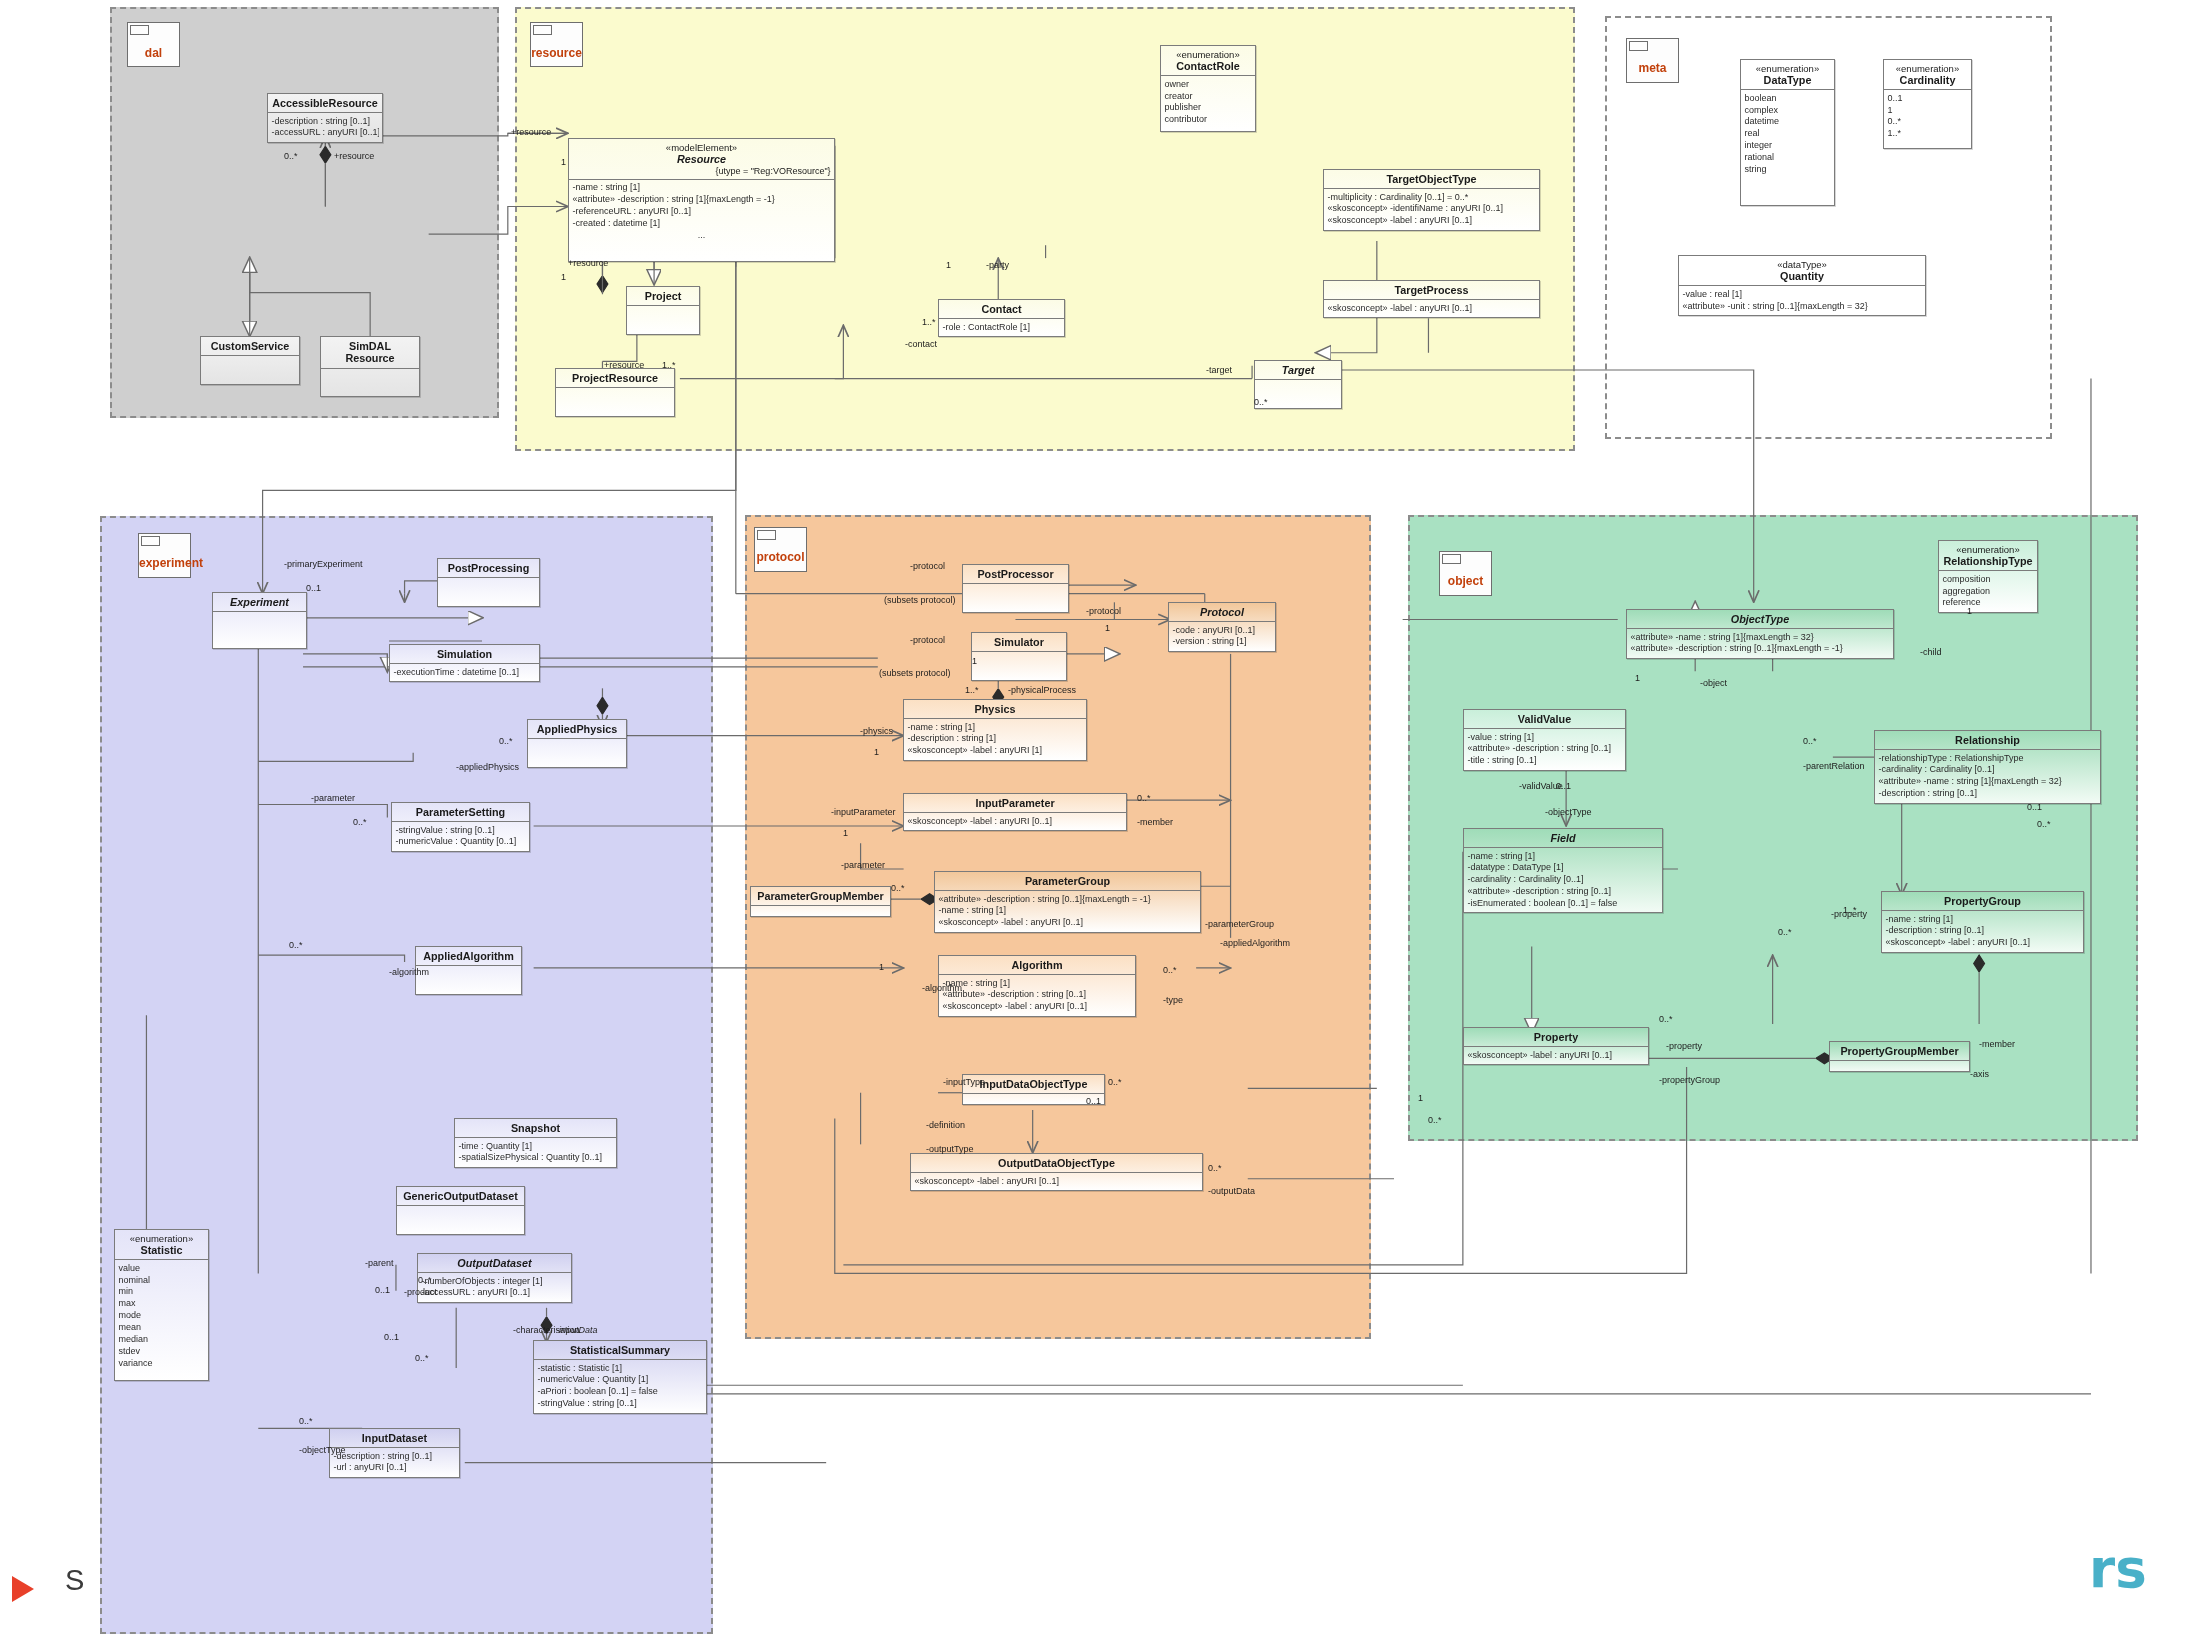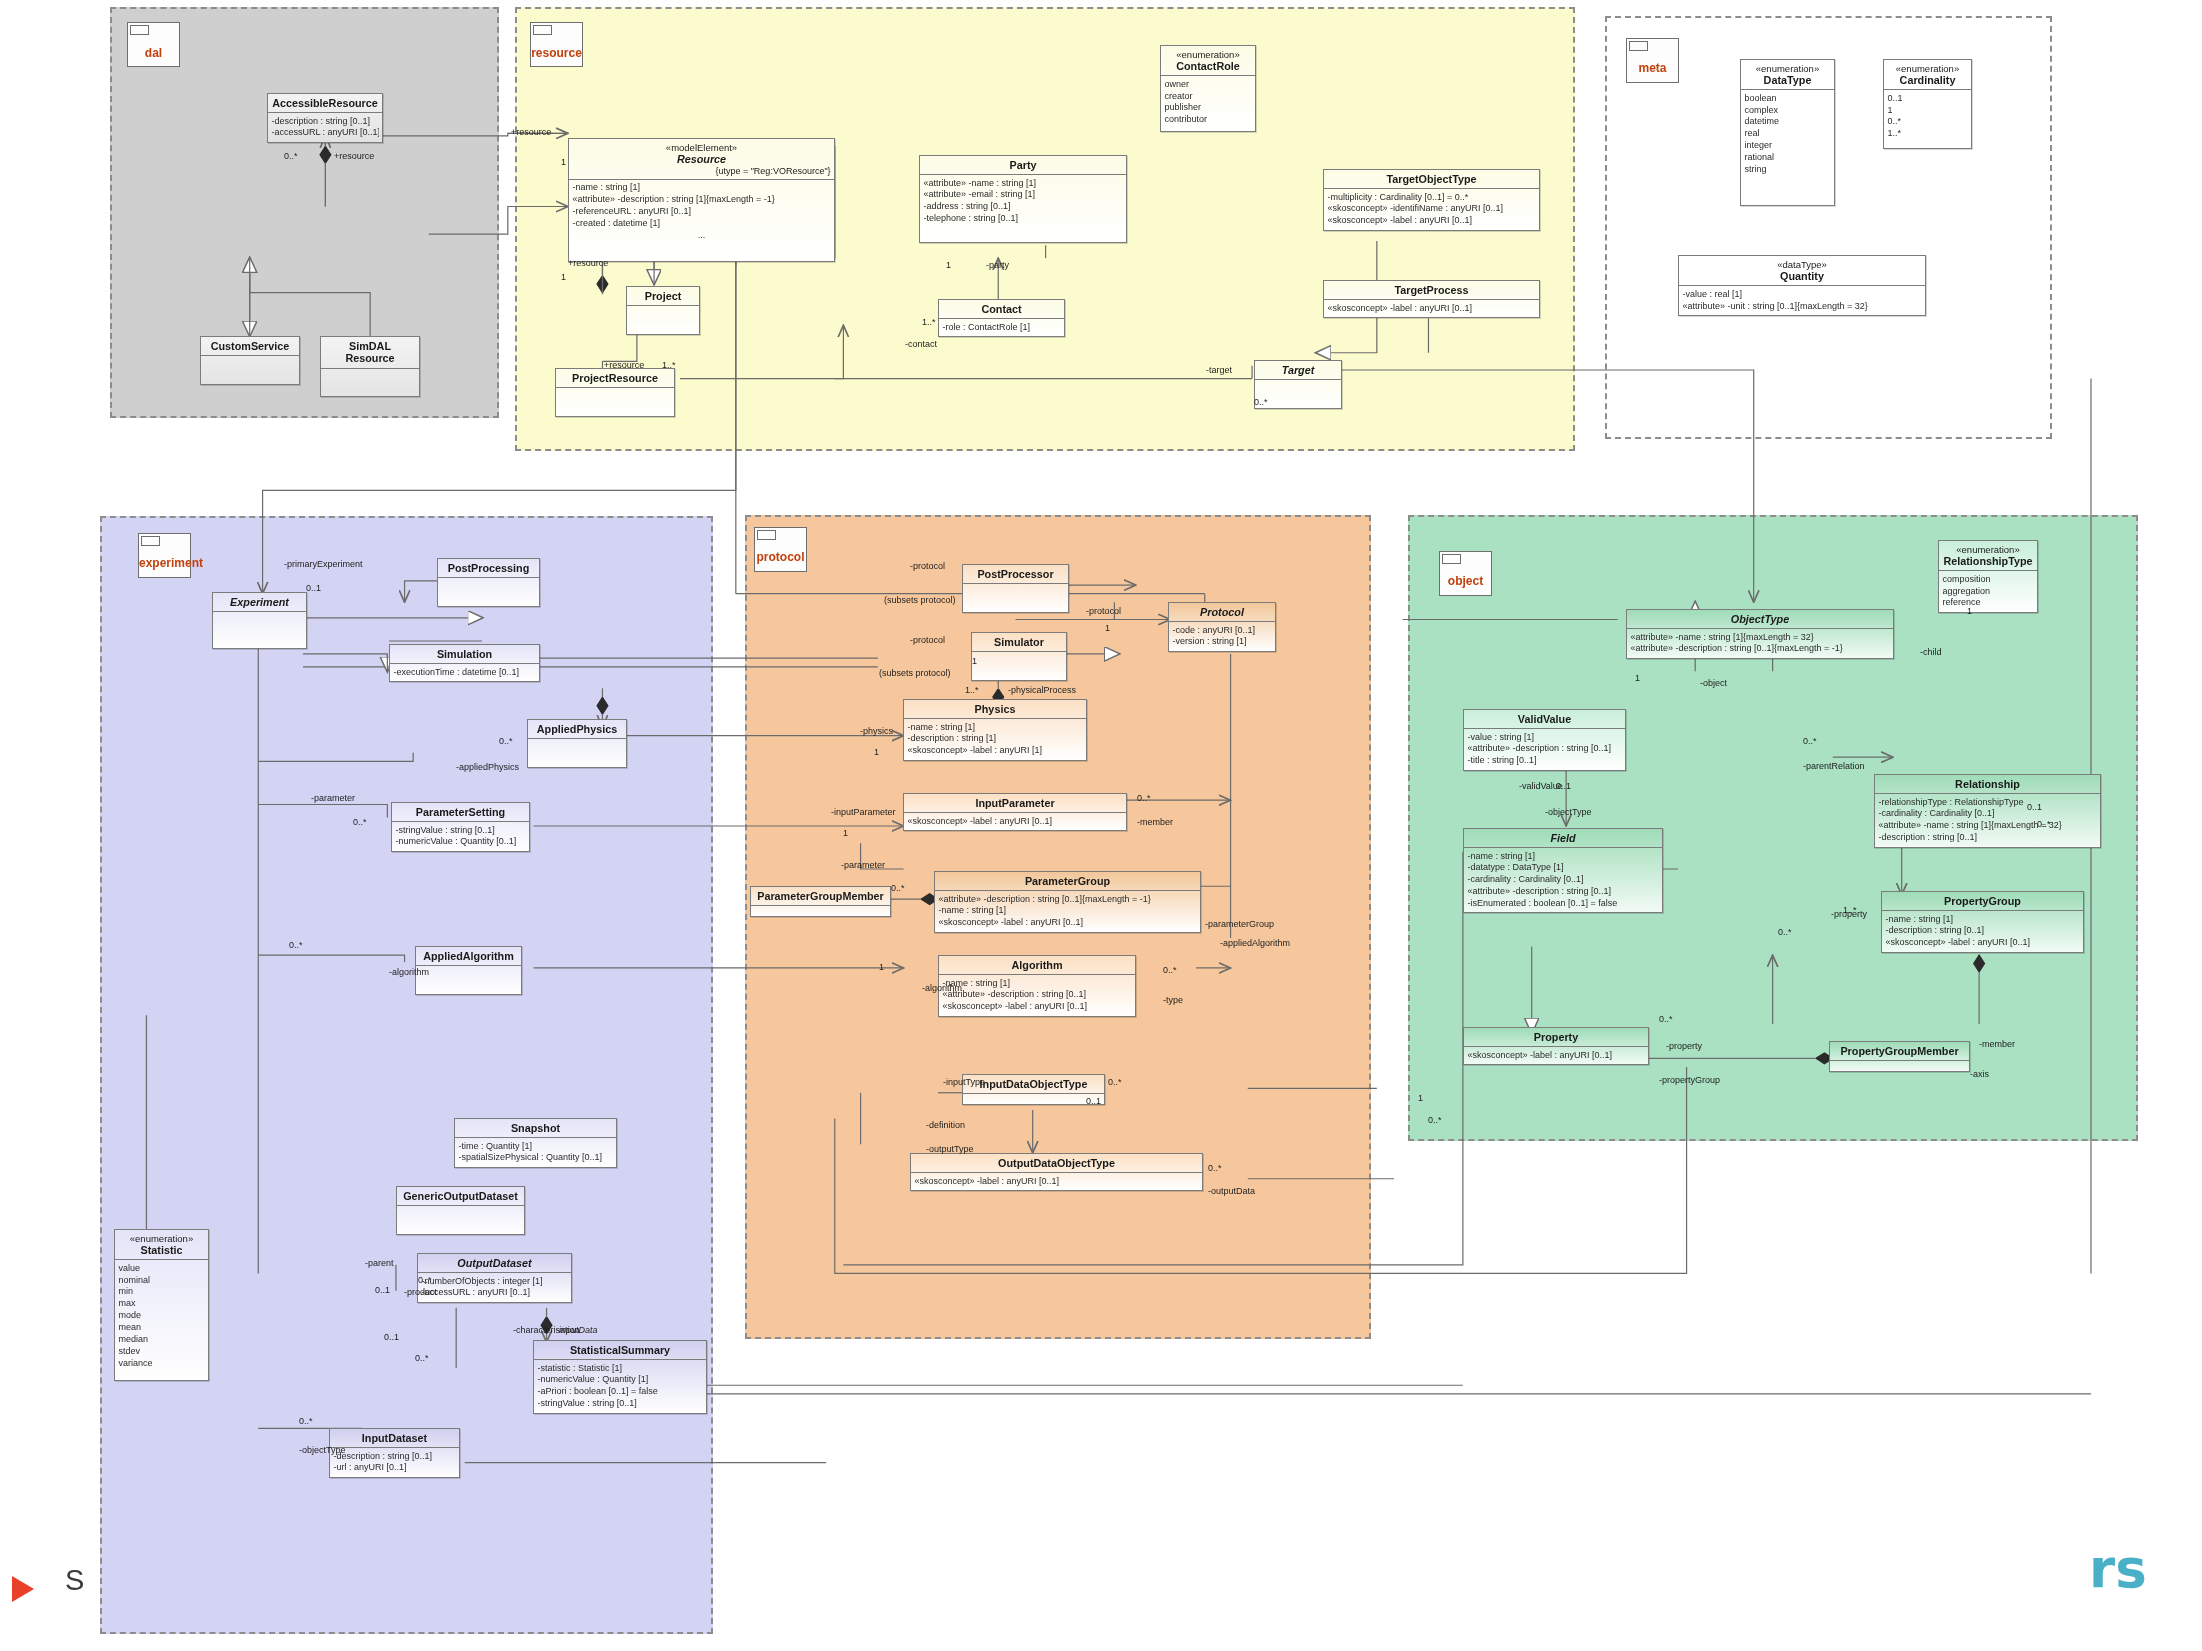--- a/index.html
+++ b/index.html
@@ -234,29 +234,20 @@
   <div class="cls empty" style="left:626px;top:286px;width:74px;background:linear-gradient(180deg,#fcfce6,#ffffff);">
     <div class="hdr">Project</div>
     <div class="body"></div>
   </div>
 
   <div class="cls empty" style="left:555px;top:368px;width:120px;background:linear-gradient(180deg,#fcfce6,#ffffff);">
     <div class="hdr">ProjectResource</div>
     <div class="body"></div>
   </div>
 
-  <div class="cls" style="left:919px;top:155px;width:208px;background:linear-gradient(180deg,#fcfce6,#ffffff);">
-    <div class="hdr">Party</div>
-    <div class="body" style="min-height:62px;">
-      <div>«attribute» -name : string [1]</div>
-      <div>«attribute» -email : string [1]</div>
-      <div>-address : string [0..1]</div>
-      <div>-telephone : string [0..1]</div>
-    </div>
-  </div>
 
   <div class="cls" style="left:938px;top:299px;width:127px;background:linear-gradient(180deg,#fcfce6,#ffffff);">
     <div class="hdr">Contact</div>
     <div class="body">
       <div>-role : ContactRole [1]</div>
     </div>
   </div>
 
   <div class="cls" style="left:1160px;top:45px;width:96px;background:linear-gradient(180deg,#fcfce6,#ffffff);">
     <div class="hdr">
@@ -526,21 +517,21 @@
     <div class="hdr abstract">Field</div>
     <div class="body">
       <div>-name : string [1]</div>
       <div>-datatype : DataType [1]</div>
       <div>-cardinality : Cardinality [0..1]</div>
       <div>«attribute» -description : string [0..1]</div>
       <div>-isEnumerated : boolean [0..1] = false</div>
     </div>
   </div>
 
-  <div class="cls" style="left:1874px;top:730px;width:227px;background:linear-gradient(180deg,#9fdcb8,#f2fbf5);margin-top:44px;">
+  <div class="cls" style="left:1874px;top:730px;width:227px;background:linear-gradient(180deg,#9fdcb8,#f2fbf5);">
     <div class="hdr">Relationship</div>
     <div class="body">
       <div>-relationshipType : RelationshipType</div>
       <div>-cardinality : Cardinality [0..1]</div>
       <div>«attribute» -name : string [1]{maxLength = 32}</div>
       <div>-description : string [0..1]</div>
     </div>
   </div>
 
   <div class="cls" style="left:1881px;top:891px;width:203px;background:linear-gradient(180deg,#9fdcb8,#f2fbf5);">

